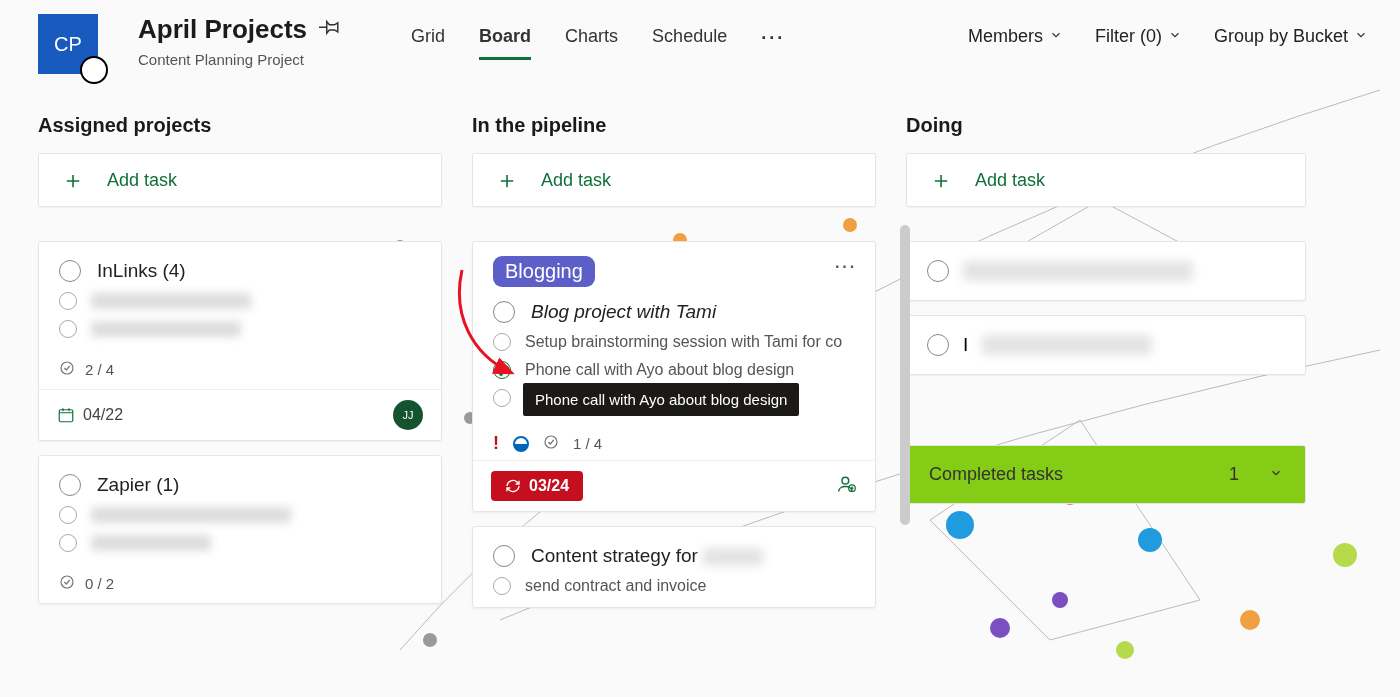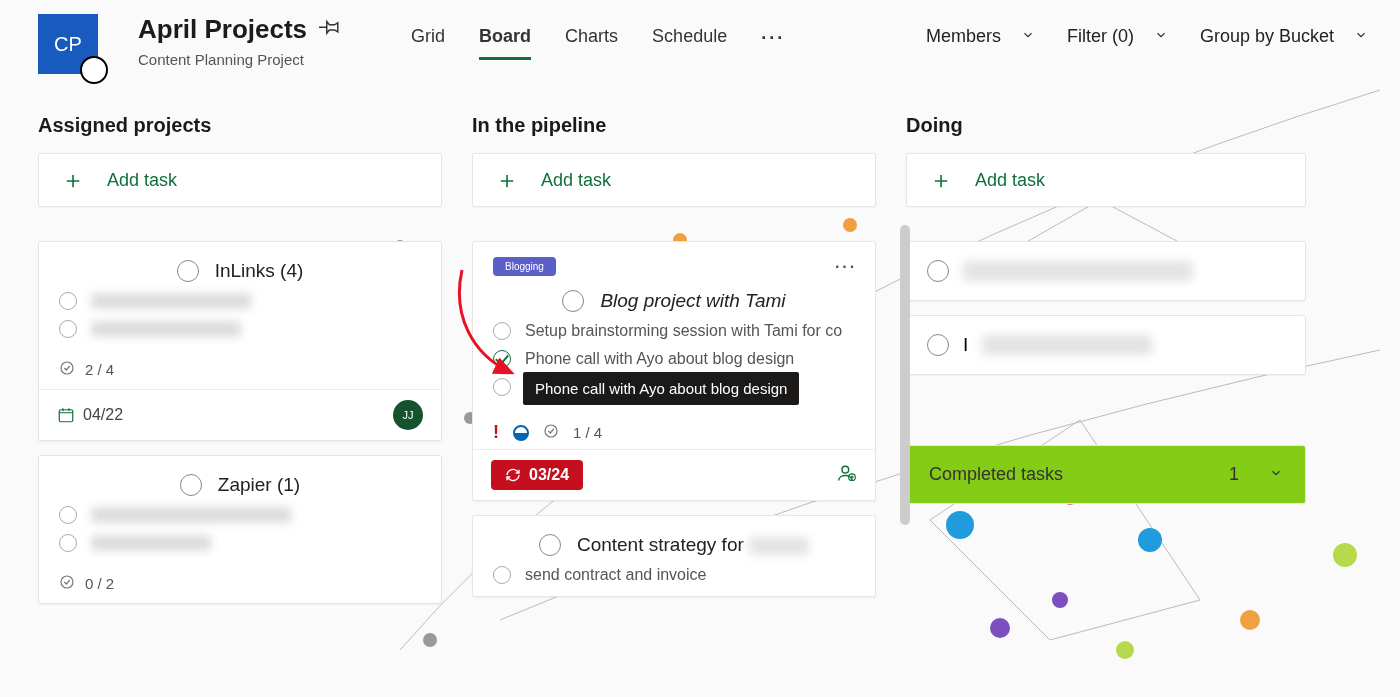--- a/index.html
+++ b/index.html
@@ -14,53 +14,53 @@
   .plan-title { font-size: 26px; font-weight: 700; color: #1b1b1b; }
   .plan-subtitle { font-size: 15px; color: #555; margin-top: 6px; }
   .pin-icon svg { width: 22px; height: 22px; }
 
   .tabs { display: flex; gap: 34px; margin-left: 70px; padding-top: 12px; font-size: 18px; color: #333; }
   .tab { padding-bottom: 10px; cursor: pointer; }
   .tab.active { font-weight: 600; border-bottom: 3px solid #0f703b; }
   .tab-more { letter-spacing: 2px; font-weight: bold; padding-top:2px; }
 
   .header-right { margin-left: auto; display: flex; gap: 32px; padding-top: 12px; font-size: 18px; color: #222; }
-  .hdr-ctrl { display: flex; align-items: center; gap: 20px; cursor: pointer; justify-content: flex-end; }
+  .hdr-ctrl { display: flex; align-items: center; gap: 6px; cursor: pointer; justify-content: flex-end; }
   .chev { display:inline-block; }
   .chev svg { width: 14px; height: 14px; }
 
   
   .board { display: flex; gap: 30px; padding: 10px 24px 0 38px; position: relative; }
   .column { width: 404px; }
   .col-title { font-size: 20px; font-weight: 600; color: #1b1a19; margin: 4px 0 16px 0; }
   .add-task { background: #fff; border: 1px solid #e5e5e5; border-radius: 2px; height: 54px; display: flex; align-items: center; padding: 0 22px; gap: 22px; color: #0f703b; font-size: 18px; cursor: pointer; box-shadow: 0 1px 2px rgba(0,0,0,0.04); }
   .add-task .plus { font-size: 24px; font-weight: 300; }
 
   .card { background: #fff; border: 1px solid #e5e5e5; border-radius: 3px; margin-top: 34px; box-shadow: 0 1px 2px rgba(0,0,0,0.05); position: relative; }
   .card + .card { margin-top: 14px; }
   .card-body { padding: 18px 20px 12px 20px; }
-  .task-title-row { display: flex; align-items: center; gap: 16px; justify-content: center; }
+  .task-title-row { display: flex; align-items: center; gap: 16px; }
   .task-circle { width: 22px; height: 22px; border: 1.5px solid #888; border-radius: 50%; flex-shrink: 0; cursor: pointer; }
   .task-circle.small { width: 18px; height: 18px; border-color: #aaa; }
   .task-circle.done { border-color: #0f703b; position: relative; }
   .task-circle.done::after { content:""; position:absolute; left:4px; top:1px; width:6px; height:10px; border-right:2px solid #0f703b; border-bottom:2px solid #0f703b; transform: rotate(40deg); }
   .task-title { font-size: 19px; color: #222; }
   .subtasks { margin-top: 10px; display: flex; flex-direction: column; gap: 10px; }
   .subtask { display: flex; align-items: center; gap: 14px; color: #555; font-size: 16px; }
   .subtask .blur { filter: blur(4px); background: #ddd; color: transparent; border-radius: 3px; }
   .subtask .text { white-space: nowrap; overflow: hidden; text-overflow: clip; max-width: 330px; }
 
   .card-meta { display: flex; align-items: center; gap: 10px; color: #555; font-size: 15px; padding: 10px 20px; border-top: 0; }
   .meta-check svg { width:16px; height:16px; }
   .card-footer { border-top: 1px solid #eee; padding: 10px 18px; display: flex; align-items: center; justify-content: space-between; }
   .date-chip { display: flex; align-items: center; gap: 8px; font-size: 16px; color: #444; }
   .avatar { width: 30px; height: 30px; border-radius: 50%; background: #14532d; color: #fff; font-size: 11px; display:flex; align-items:center; justify-content:center; }
 
   
-  .tag { display:inline-block; background: #5b5fc7; color:#fff; padding: 4px 12px; border-radius: 4px; font-size: 10px; }
+  .tag { display:inline-block; background: #5b5fc7; color:#fff; padding: 4px 12px; border-radius: 9px; font-size: 20px; }
   .card-ellipsis { position:absolute; top:16px; right:18px; color:#555; letter-spacing:2px; font-weight:bold; cursor:pointer; }
 
   .meta-row { display:flex; align-items:center; gap:14px; padding: 14px 20px 6px 20px; color:#555; font-size:15px; }
   .excl { color:#c50f1f; font-weight:bold; font-size:18px; }
   .half-circle { width:16px; height:16px; border-radius:50%; border:2px solid #0066b8; background: linear-gradient(to top, #0066b8 50%, transparent 50%); }
 
   .overdue-chip { background:#c50f1f; color:#fff; border-radius:4px; display:inline-flex; align-items:center; gap:8px; padding:6px 14px; font-size:16px; font-weight:600; }
   .overdue-chip svg { width:16px; height:16px; }
   .assign-icon svg { width:20px; height:20px; }
 

